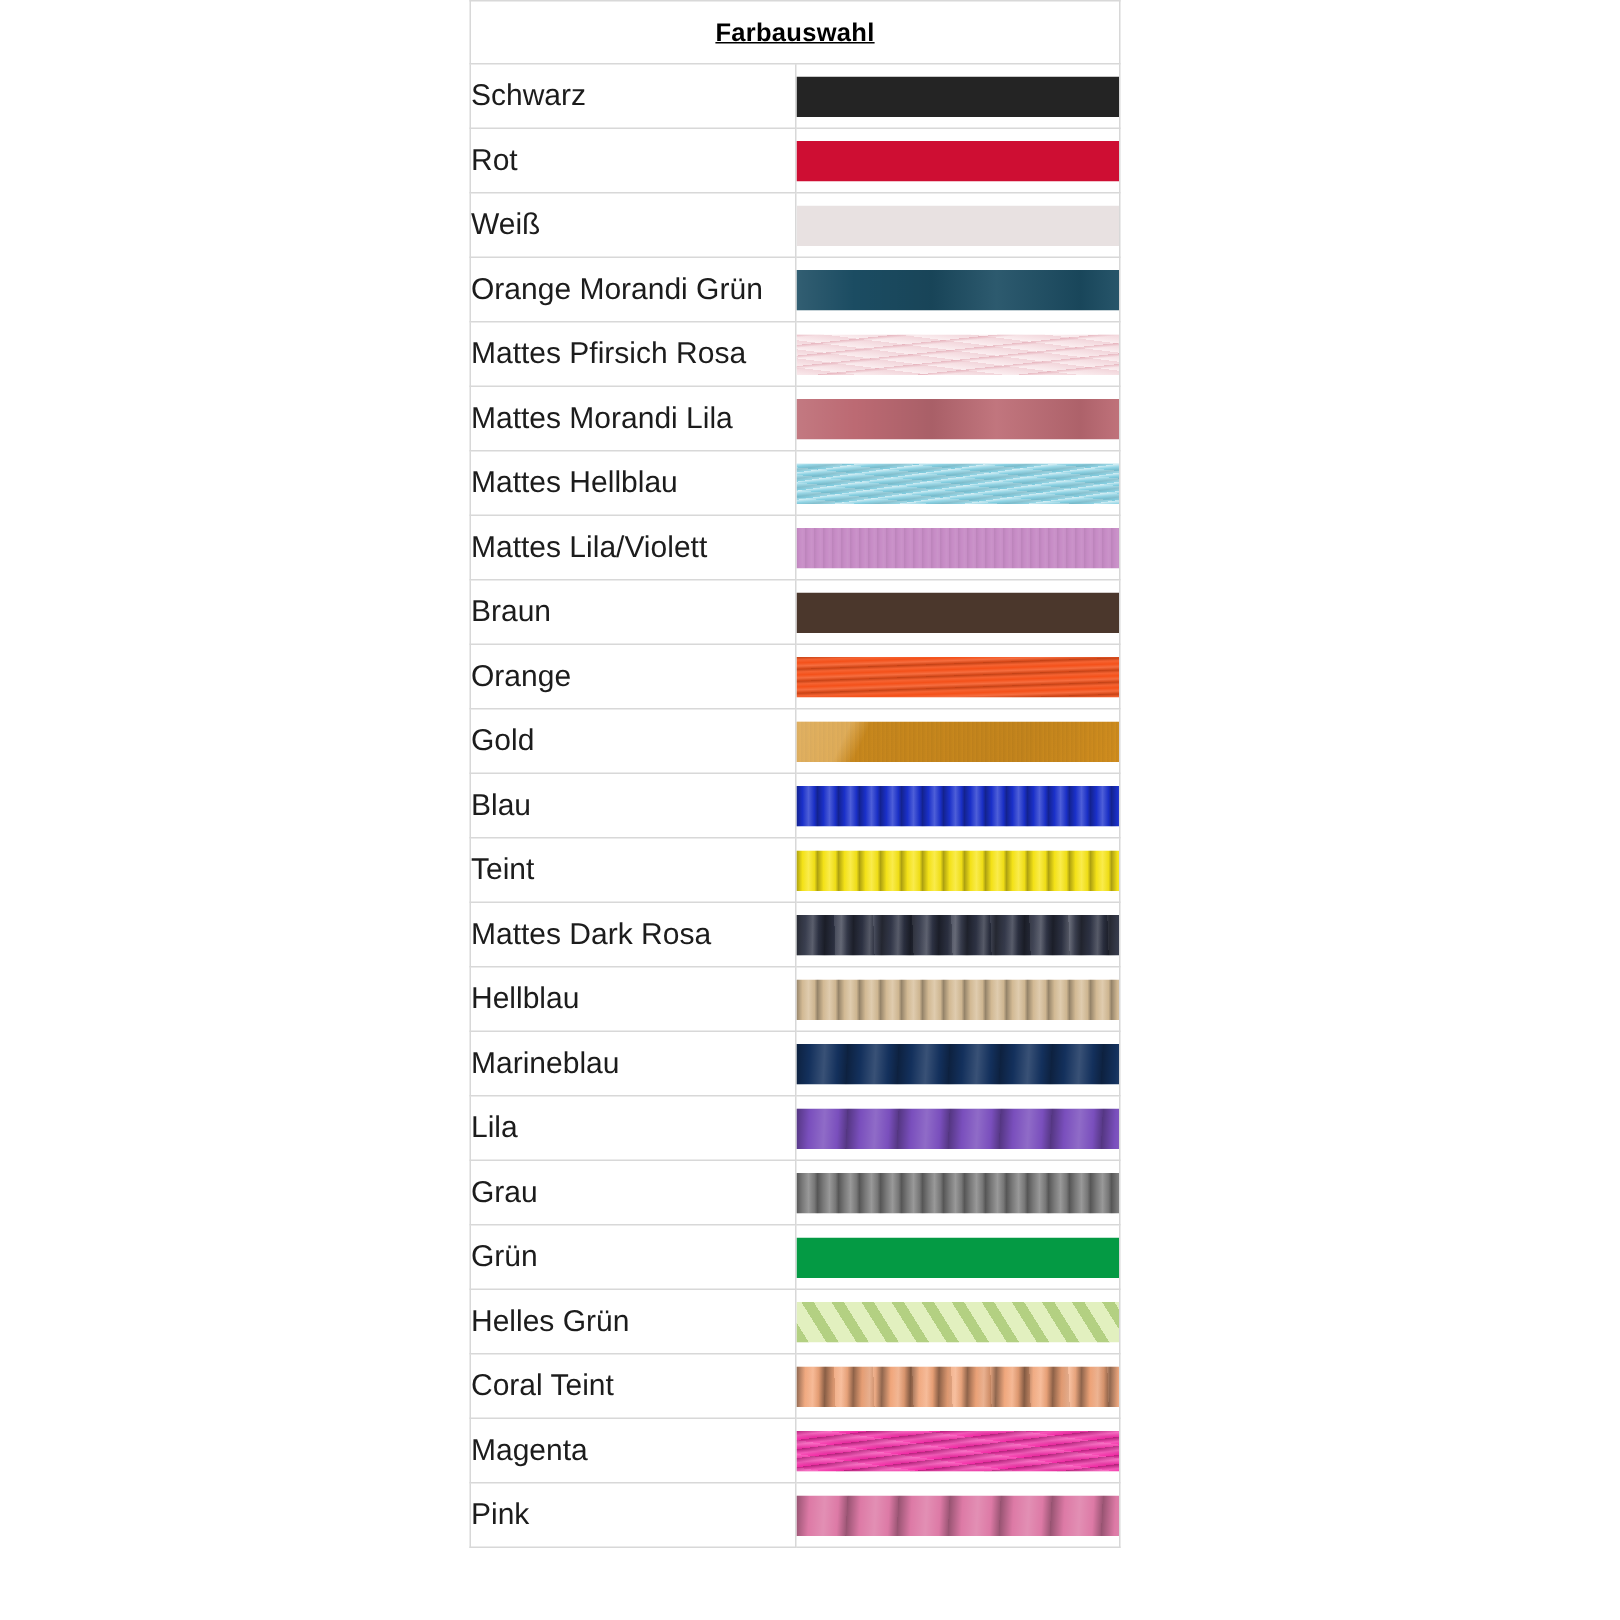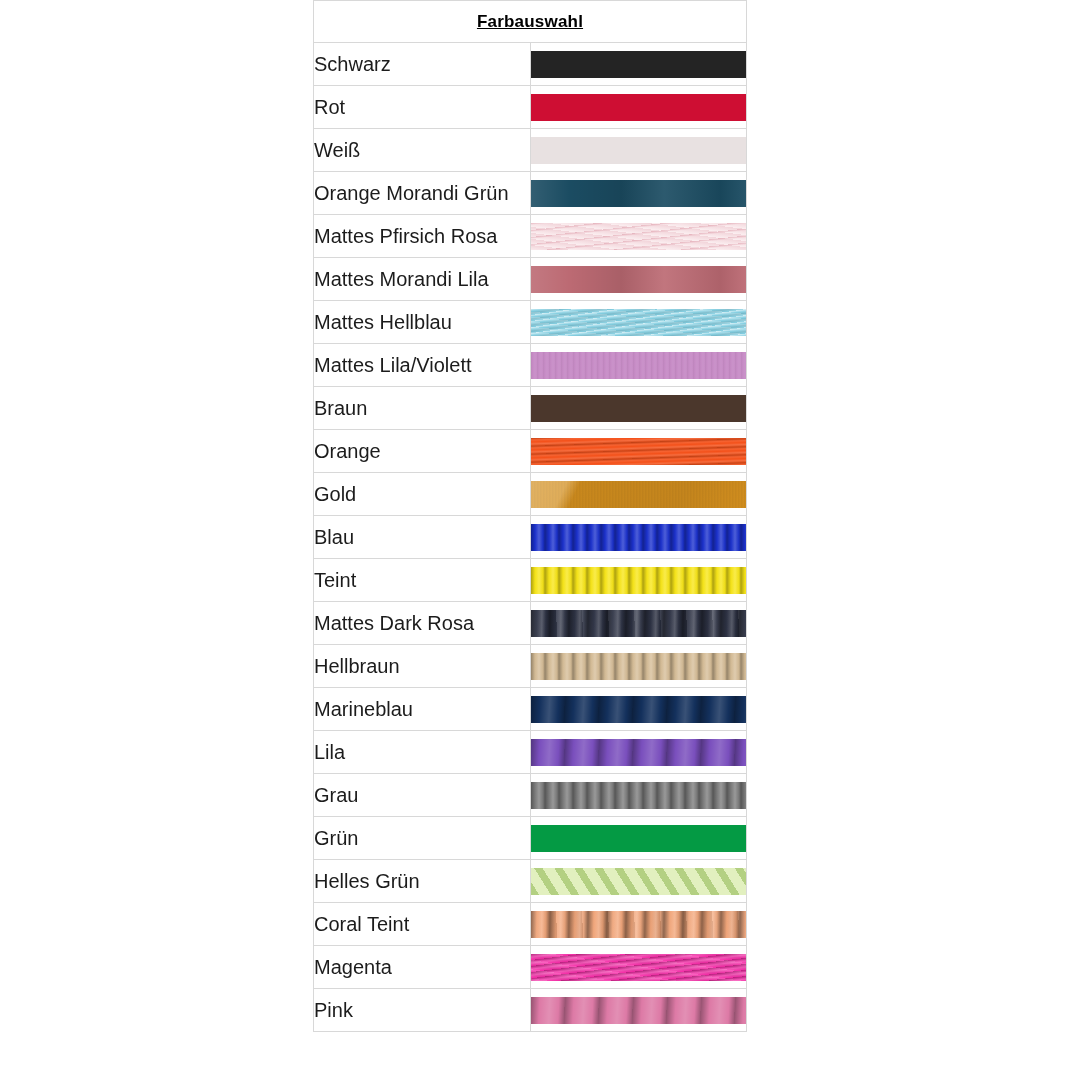--- a/index.html
+++ b/index.html
@@ -191,21 +191,21 @@
       </tr>
       <tr>
         <td class="name-cell">Mattes Dark Rosa</td>
         <td class="swatch-cell">
           <div class="swatch">
             <div class="tex" style="background:#2f3446;background-image:repeating-linear-gradient(91deg,rgba(0,0,0,0.42) 0px,rgba(0,0,0,0.02) 6px,rgba(255,255,255,0.20) 11px,rgba(0,0,0,0.06) 15px,rgba(0,0,0,0.40) 19px),repeating-linear-gradient(88deg,rgba(255,255,255,0.10) 0px,rgba(0,0,0,0.0) 13px,rgba(0,0,0,0.10) 26px);"></div>
           </div>
         </td>
       </tr>
       <tr>
-        <td class="name-cell">Hellbraun</td>
+        <td class="name-cell">Hellblau</td>
         <td class="swatch-cell">
           <div class="swatch">
             <div class="tex" style="background:#d6bd97;background-image:repeating-linear-gradient(90deg,rgba(0,0,0,0.30) 0px,rgba(0,0,0,0.02) 4px,rgba(255,255,255,0.22) 8px,rgba(0,0,0,0.04) 12px,rgba(0,0,0,0.30) 14px);"></div>
           </div>
         </td>
       </tr>
       <tr>
         <td class="name-cell">Marineblau</td>
         <td class="swatch-cell">
           <div class="swatch">

